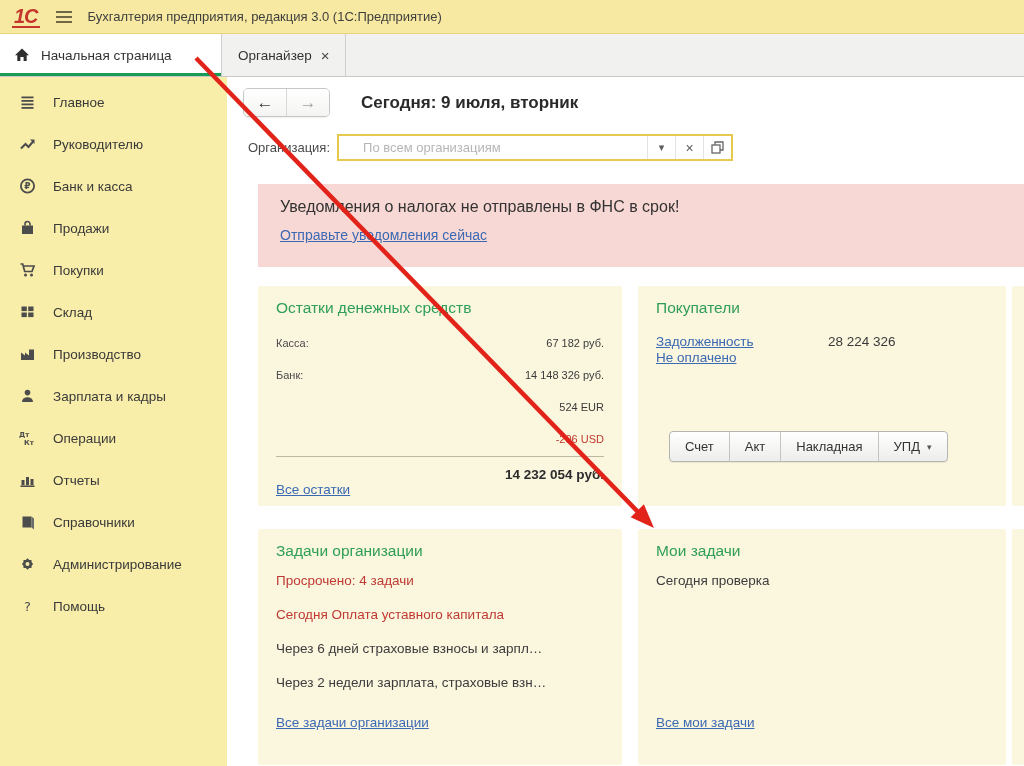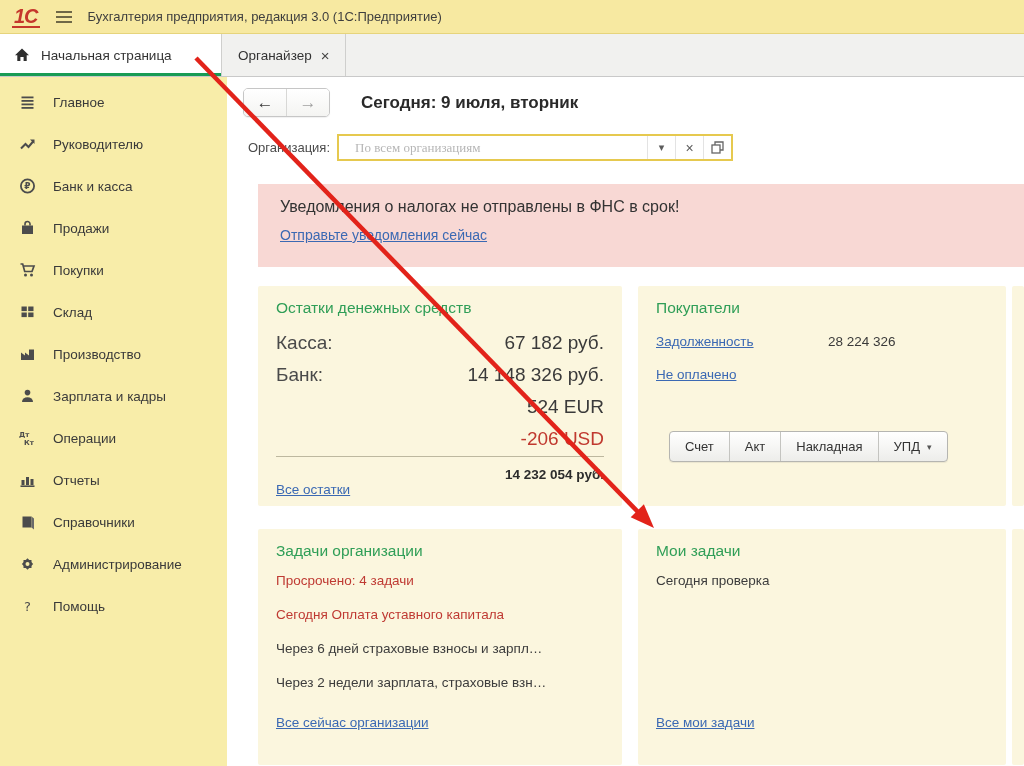--- a/index.html
+++ b/index.html
@@ -40,56 +40,56 @@
     box-shadow:0 1px 1px rgba(0,0,0,.06);}
   .nav-btn{width:42px;height:27px;display:flex;align-items:center;justify-content:center;
     font-size:17px;cursor:pointer;background:linear-gradient(#ffffff,#f4f4f2);}
   .nav-btn.back{color:#3c3c3c;border-right:1px solid #d8d8d6;}
   .nav-btn.fwd{color:#a0a0a0;}
   .heading{margin-left:31px;font-size:17px;font-weight:700;color:#2a2a2a;}
 
   .org-row{margin:17px 0 0 21px;display:flex;align-items:center;font-size:13px;color:#4a4a4a;}
   .org-field{margin-left:7px;width:396px;height:27px;border:2px solid #e6c94f;background:#fff;
     display:flex;align-items:stretch;box-sizing:border-box;}
-  .org-input{flex:1;border:none;outline:none;padding:0 16px;font-size:13px;color:#444;
-    font-family:Liberation Serif, serif;background:transparent;min-width:0;}
+  .org-input{flex:1;border:none;outline:none;padding:0 24px;font-size:13px;color:#444;
+    font-family:Liberation Sans, sans-serif;background:transparent;min-width:0;}
   .org-input::placeholder{color:#b6b6b6;opacity:1;}
   .org-btn{width:27px;display:flex;align-items:center;justify-content:center;color:#5c5c5c;
     border-left:1px solid #e3e3e3;cursor:pointer;background:#fff;font-size:11px;}
   .org-btn.clear{font-size:14px;}
 
   .banner{margin:23px 0 0 31px;background:#f8d8d4;height:83px;padding:14px 22px;box-sizing:border-box;}
   .banner-text{font-size:16px;color:#333;}
   .banner-link{display:inline-block;margin-top:11px;font-size:14px;color:#3b69b3;
     text-decoration:underline;cursor:pointer;}
 
   .cards-row{margin:19px 0 0 31px;display:flex;}
   .cards-row.r2{margin-top:23px;}
   .card{background:#fbf6de;padding:13px 18px;box-sizing:border-box;position:relative;border-radius:2px;}
   .card.c-left{width:364px;margin-right:16px;height:220px;}
   .card.c-right{width:368px;margin-right:6px;height:220px;}
   .r2 .card{height:236px;}
   .card.sliver{flex:1;padding:0;min-width:10px;}
   .card-title{font-size:15.5px;color:#2f9e57;}
 
   .money-rows{margin-top:10px;}
-  .money-row{display:flex;justify-content:space-between;align-items:center;height:32px;font-size:19px;}
+  .money-row{display:flex;justify-content:space-between;align-items:center;height:32px;font-size:11px;}
   .money-label{color:#4a4a4a;}
   .money-value{color:#3a3a3a;}
   .money-value.neg{color:#c0392f;}
   .divider{border:none;border-top:1px solid #bdb89f;margin:1px 0 0 0;}
   .total-row{text-align:right;font-weight:700;font-size:13.5px;color:#2c2c2c;margin-top:10px;}
   .card-link{font-size:13.5px;color:#3b69b3;text-decoration:underline;cursor:pointer;}
   .link-abs{position:absolute;left:18px;top:196px;}
   .r2 .link-abs{top:186px;}
 
   .debt-row{display:flex;align-items:center;margin-top:17px;font-size:13.5px;}
   .debt-row .card-link{width:172px;}
   .debt-value{color:#3a3a3a;}
-  .unpaid-row{margin-top:18px;font-size:13.5px;}
+  .unpaid-row{margin-top:1px;font-size:13.5px;}
 
   .btn-group{position:absolute;left:31px;top:145px;display:flex;border:1px solid #b5b5b1;border-radius:4px;
     overflow:hidden;background:linear-gradient(#ffffff,#ededea);box-shadow:0 1px 1px rgba(0,0,0,.07);}
   .grp-btn{padding:0 15px;height:29px;display:flex;align-items:center;gap:7px;font-size:13px;color:#333;
     border-right:1px solid #c4c4c0;cursor:pointer;white-space:nowrap;}
   .grp-btn:last-child{border-right:none;text-align:center;}
   .caret{font-size:9px;color:#555;}
 
   .task-line{font-size:13.5px;margin-top:19px;color:#3c3c3c;}
   .task-line.red{color:#bf3a33;}
@@ -349,21 +349,21 @@
     </div>
 
     <div class="cards-row r2">
 
       <div class="card c-left">
         <div class="card-title">Задачи организации</div>
         <div class="task-line red first">Просрочено: 4 задачи</div>
         <div class="task-line red">Сегодня Оплата уставного капитала</div>
         <div class="task-line">Через 6 дней страховые взносы и зарпл…</div>
         <div class="task-line">Через 2 недели зарплата, страховые взн…</div>
-        <a class="card-link link-abs">Все сейчас организации</a>
+        <a class="card-link link-abs">Все задачи организации</a>
       </div>
 
       <div class="card c-right">
         <div class="card-title">Мои задачи</div>
         <div class="task-line first">Сегодня проверка</div>
         <a class="card-link link-abs">Все мои задачи</a>
       </div>
 
       <div class="card sliver"></div>
     </div>

